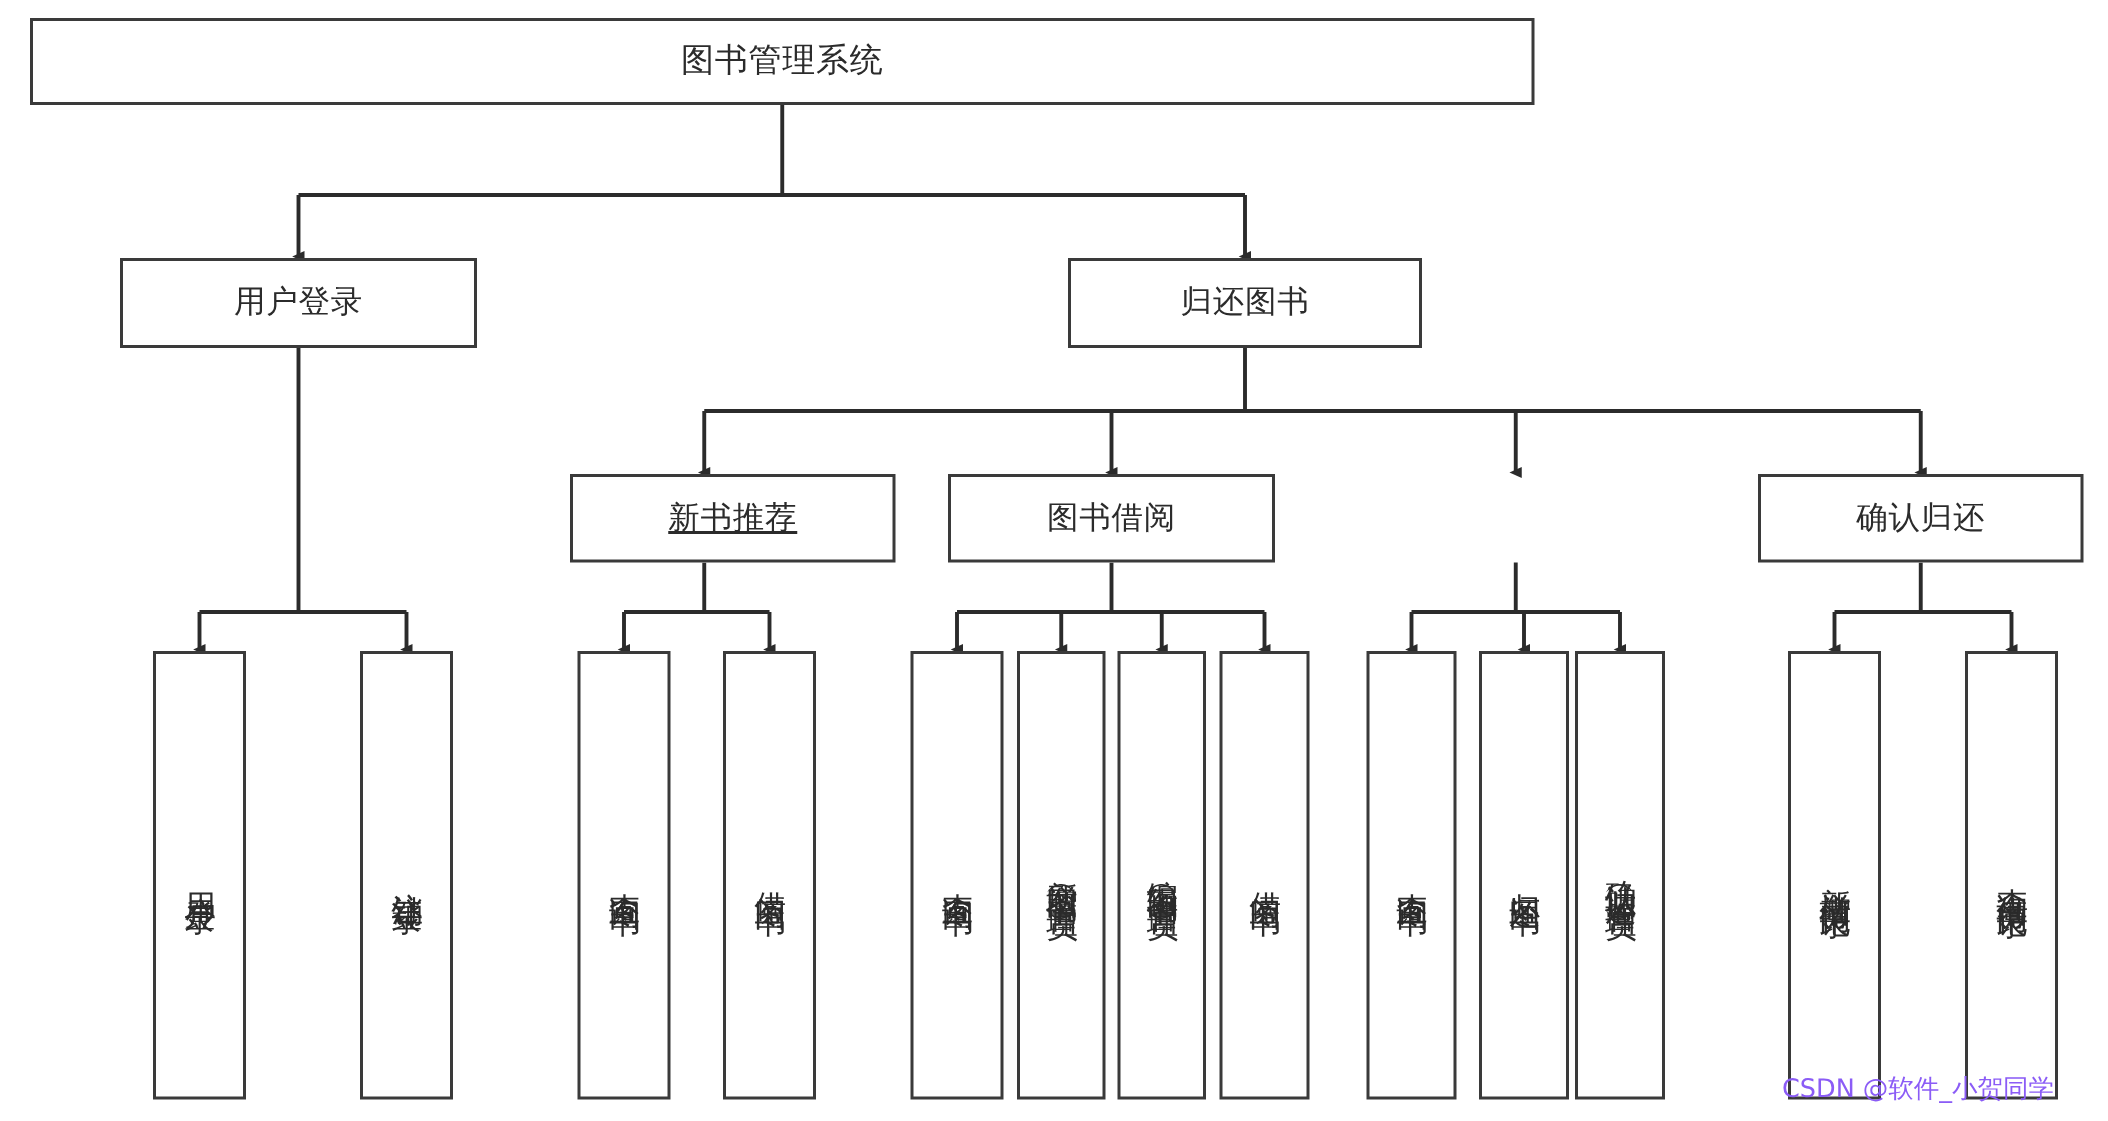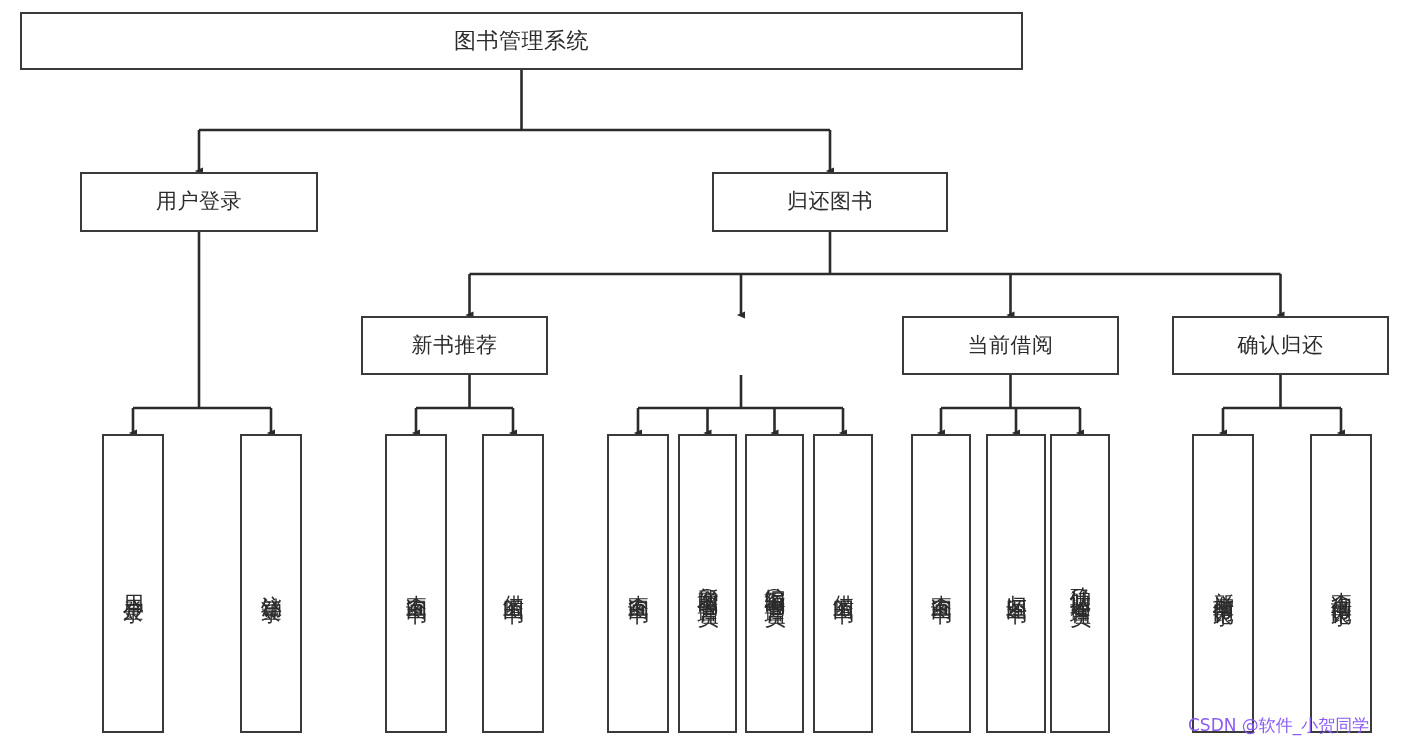--- a/index.html
+++ b/index.html
@@ -120,25 +120,25 @@
     <span class="lbl">图书管理系统</span>
   </div>
 
   <div class="node h" style="left: 80px; top: 172px; width: 238px; height: 60px;">
     <span class="lbl">用户登录</span>
   </div>
   <div class="node h" style="left: 712px; top: 172px; width: 236px; height: 60px;">
     <span class="lbl">归还图书</span>
   </div>
 
-  <div class="node h" style="left: 361px; top: 316px; width: 187px; height: 59px;">
+  <div class="node h" style="left: 380px; top: 316px; width: 217px; height: 59px; text-decoration: underline;">
     <span class="lbl">新书推荐</span>
   </div>
-  <div class="node h" style="left: 902px; top: 316px; width: 217px; height: 59px;">
-    <span class="lbl">当前借阅</span>
+  <div class="node h" style="left: 632px; top: 316px; width: 218px; height: 59px;">
+    <span class="lbl">图书借阅</span>
   </div>
   <div class="node h" style="left: 1172px; top: 316px; width: 217px; height: 59px;">
     <span class="lbl">确认归还</span>
   </div>
 
   <div class="node v" style="left: 102px; top: 434px; width: 62px; height: 299px;">
     <span class="lbl">用户登录</span>
   </div>
   <div class="node v" style="left: 240px; top: 434px; width: 62px; height: 299px;">
     <span class="lbl">注销登录</span>

